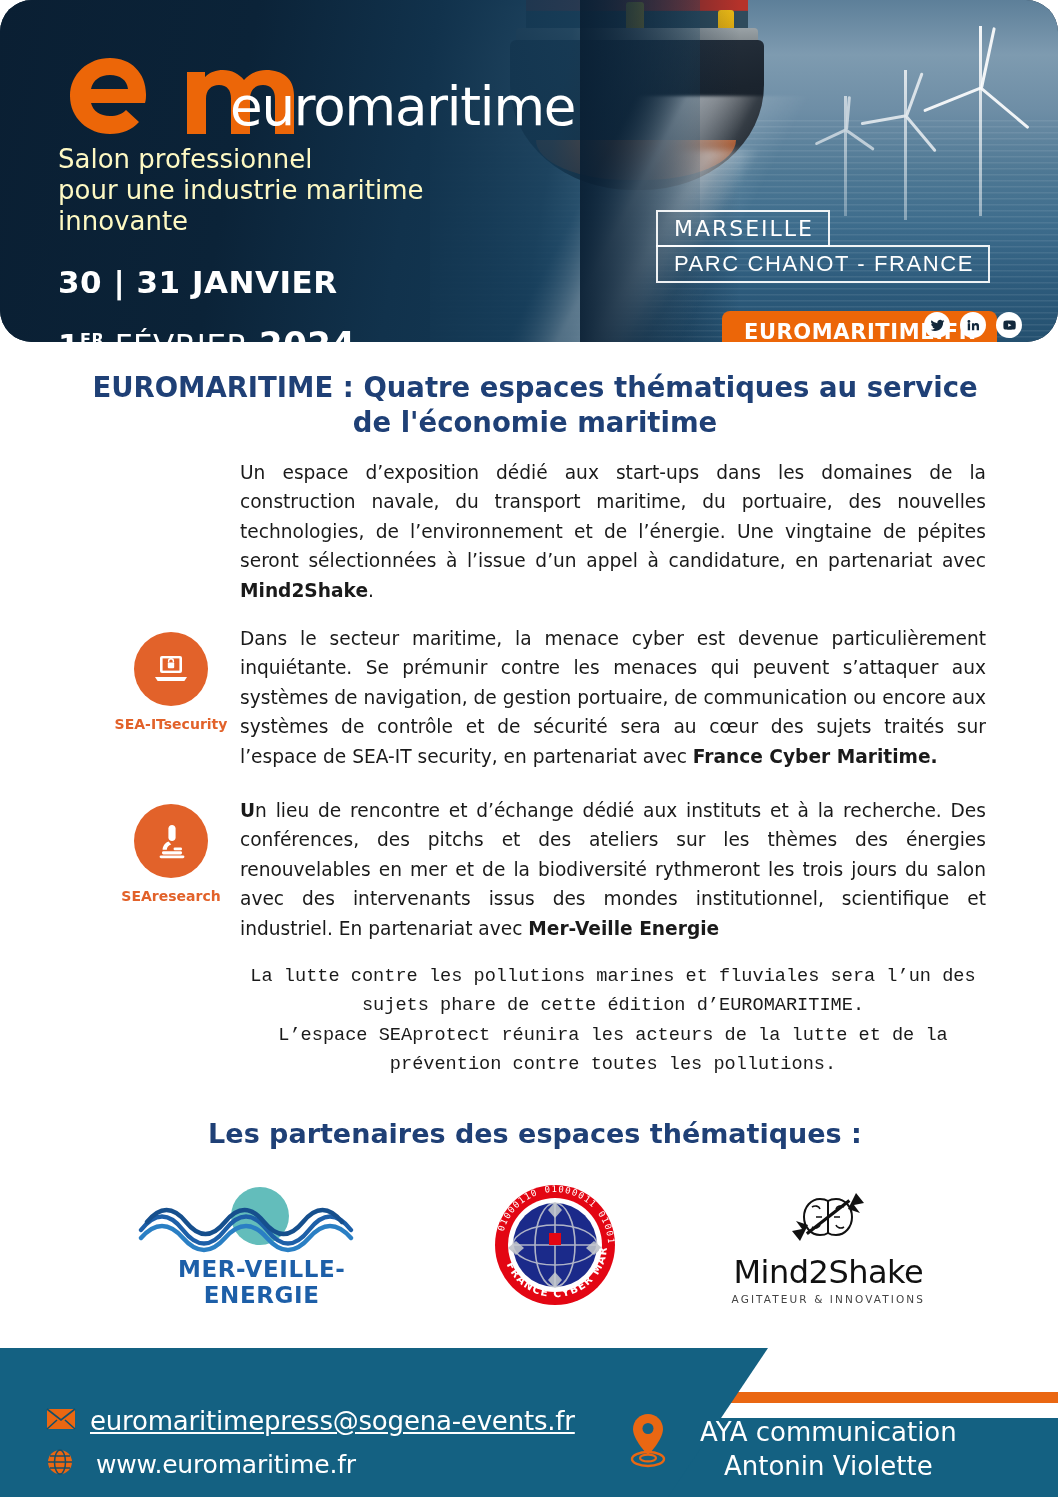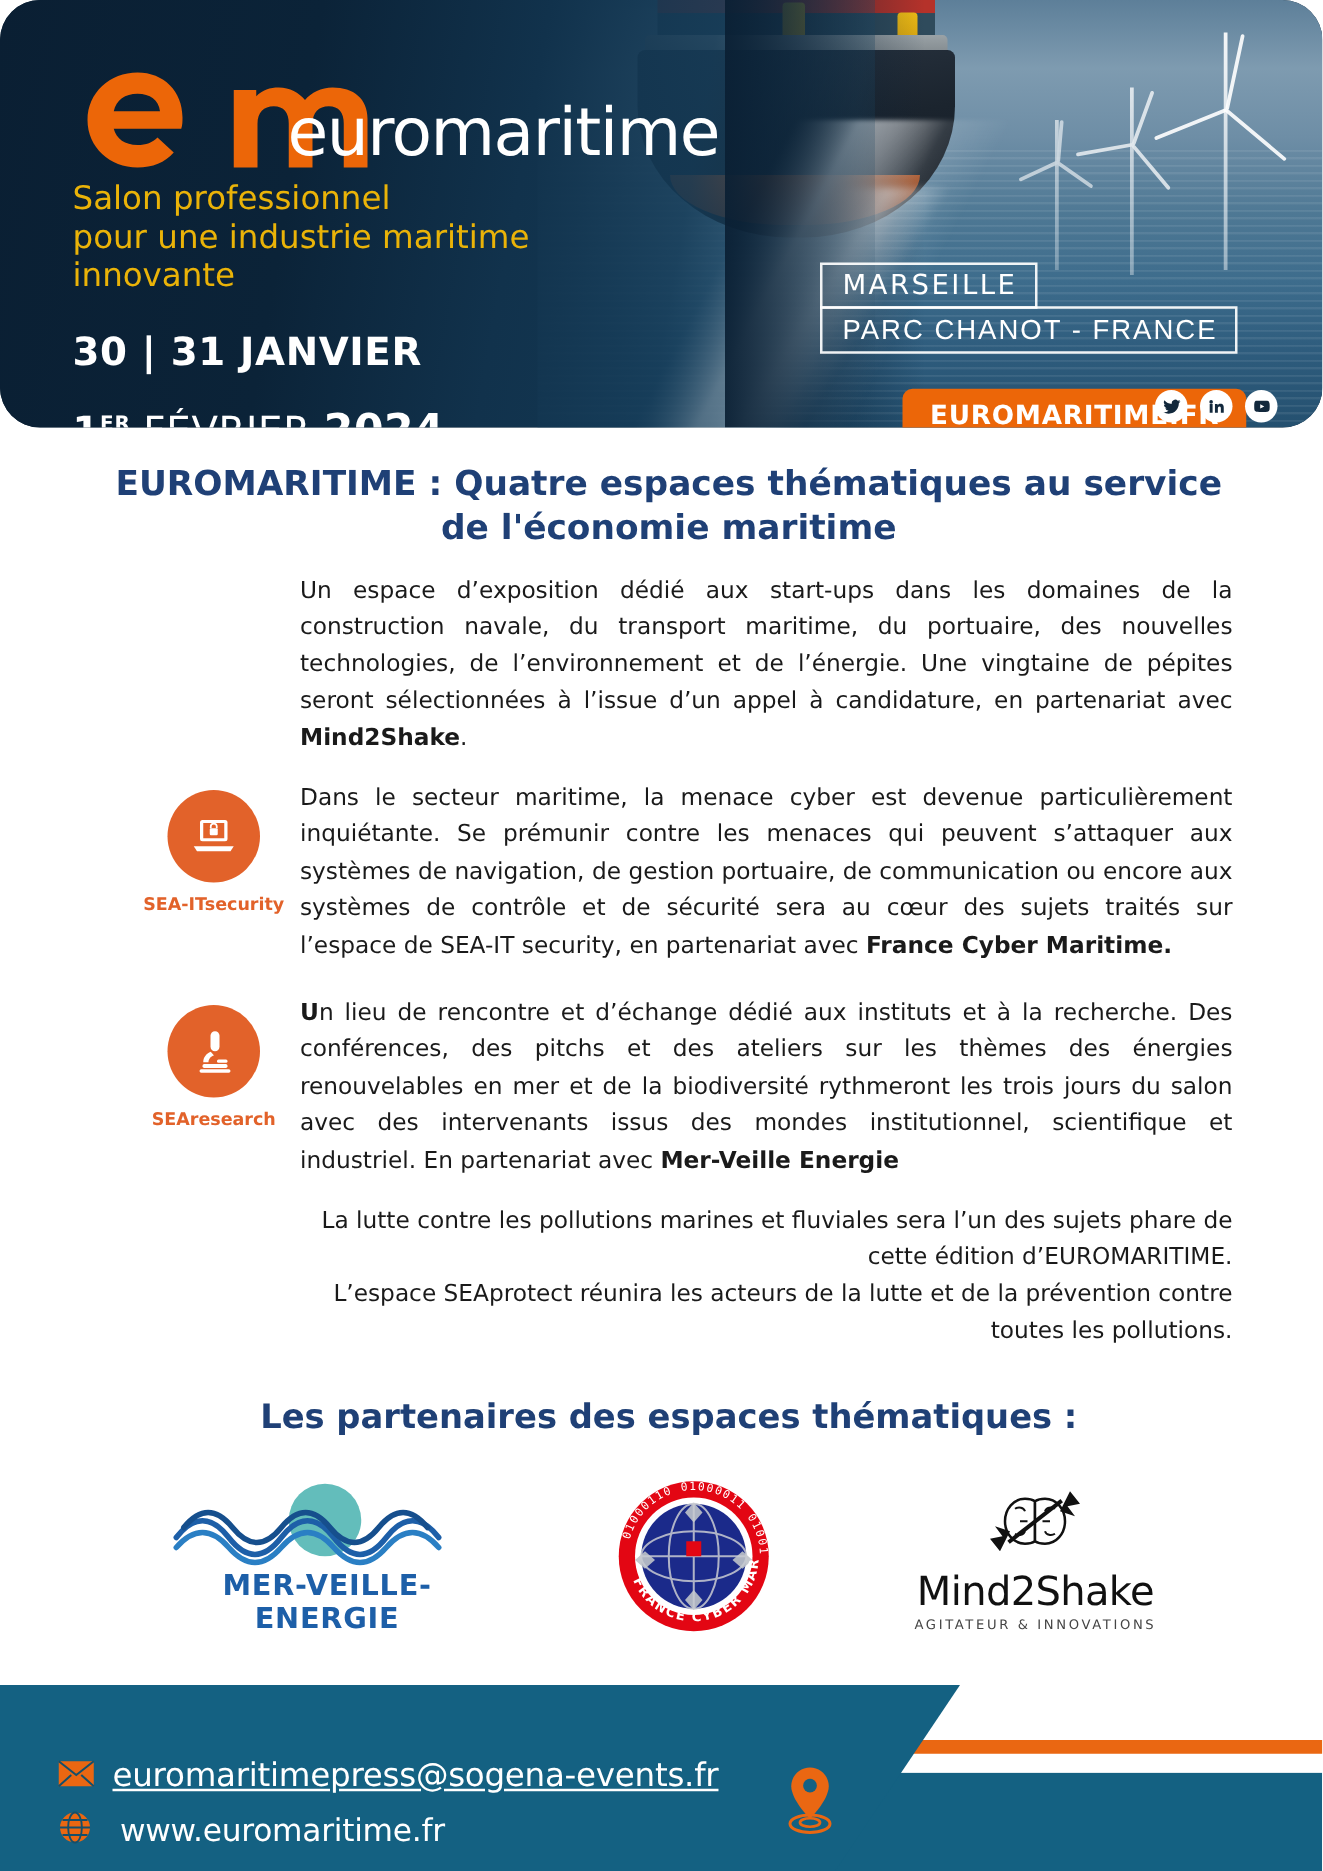--- a/index.html
+++ b/index.html
@@ -199,21 +199,21 @@
     position: absolute;
     left: 172px; top: 34px;
     font-size: 53px;
     letter-spacing: -1.2px;
     color: #ffffff;
     font-weight: 400;
     font-family: "DejaVu Sans", sans-serif;
   }
   .tagline {
     margin-top: 6px;
-    color: #eab308;
+    color: #fef9c3;
     font-size: 26px;
     line-height: 1.2;
     font-family: "DejaVu Sans", sans-serif;
     font-weight: 400;
   }
   .dates {
     margin-top: 26px;
     color: #ffffff;
     font-family: "DejaVu Sans", sans-serif;
   }
@@ -327,21 +327,21 @@
   }
   .block-text {
     margin-left: 144px;
     font-size: 18.6px;
     line-height: 1.58;
     color: #1a1a1a;
     text-align: justify;
     font-family: "DejaVu Sans", sans-serif;
   }
   .block-text b { font-weight: 700; }
-  .block-text.left { text-align: right; }
+  .block-text.left { text-align: center; font-family: Liberation Mono, monospace; }
 
   .b1 { top: 0; }
   .b2 { margin-top: 14px; }
   .b3 { margin-top: 22px; }
   .b4 { margin-top: 12px; }
 
   
   .partners-title {
     position: absolute;
     left: 90px; top: 1118px;
@@ -695,15 +695,19 @@
 
     <span class="pin" style="position:absolute;left:625px;top:82px;">
       <svg width="46" height="58" viewBox="0 0 46 58" aria-hidden="true">
         <path d="M23 2C14.7 2 8 8.7 8 17c0 11 15 26 15 26s15-15 15-26c0-8.3-6.7-15-15-15z" fill="#ea6712"></path>
         <circle cx="23" cy="16.5" r="5.5" fill="#146182"></circle>
         <ellipse cx="23" cy="47" rx="16" ry="7" fill="none" stroke="#ea6712" stroke-width="2.4"></ellipse>
         <ellipse cx="23" cy="46" rx="8" ry="3.4" fill="none" stroke="#ea6712" stroke-width="2.2"></ellipse>
       </svg>
     </span>
 
+    <div class="agency" style="position:absolute;left:700px;top:85px;">
+      <div>AYA communication</div>
+      <div>Antonin Violette</div>
+    </div>
   </div>
 
 </div>
 
 </body></html>

